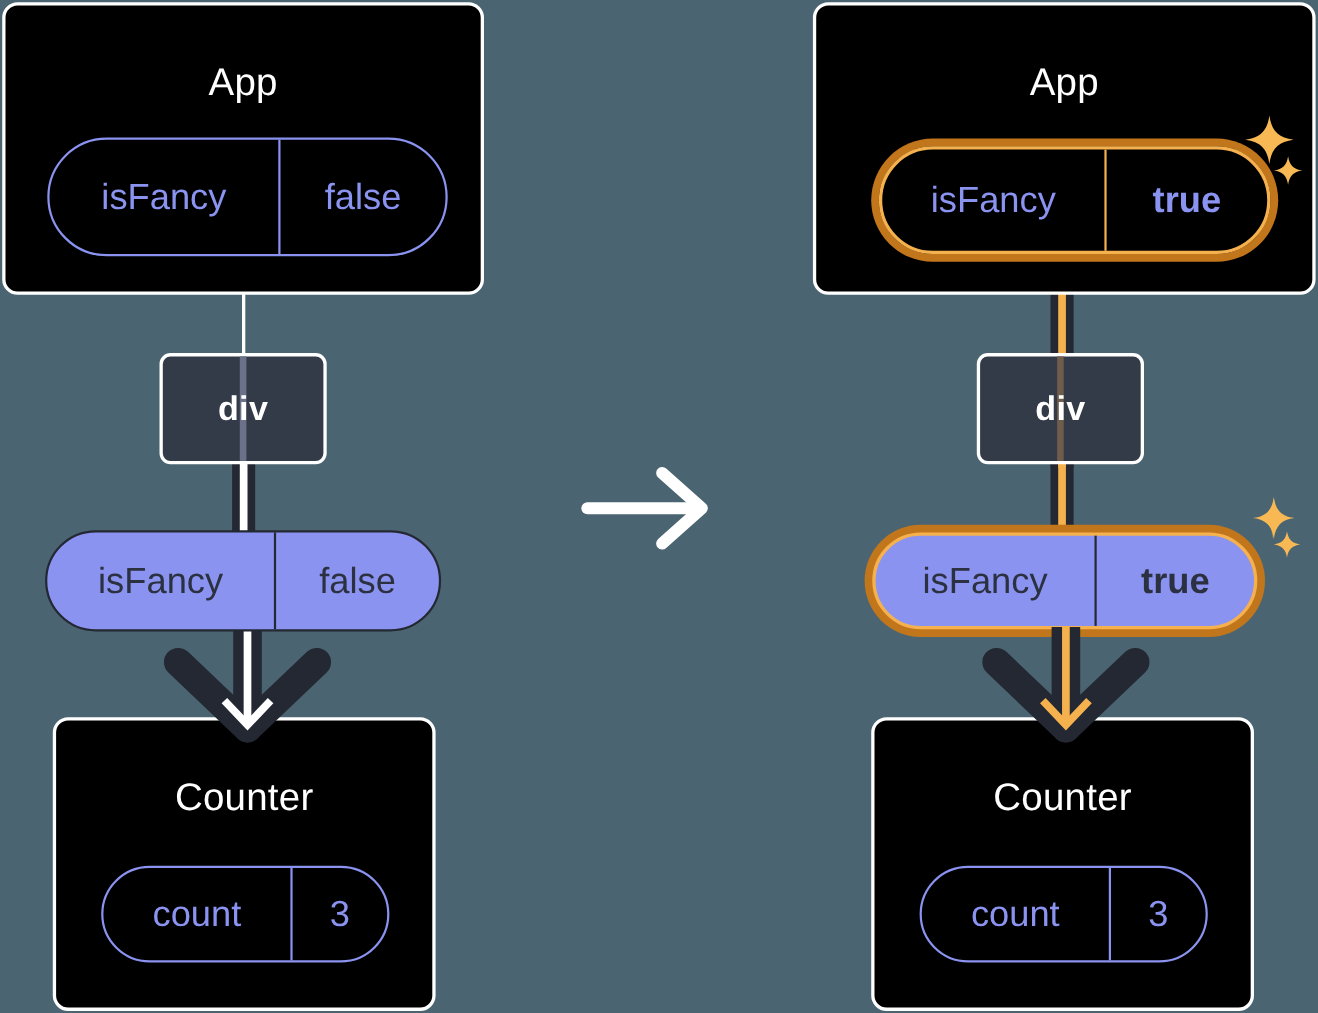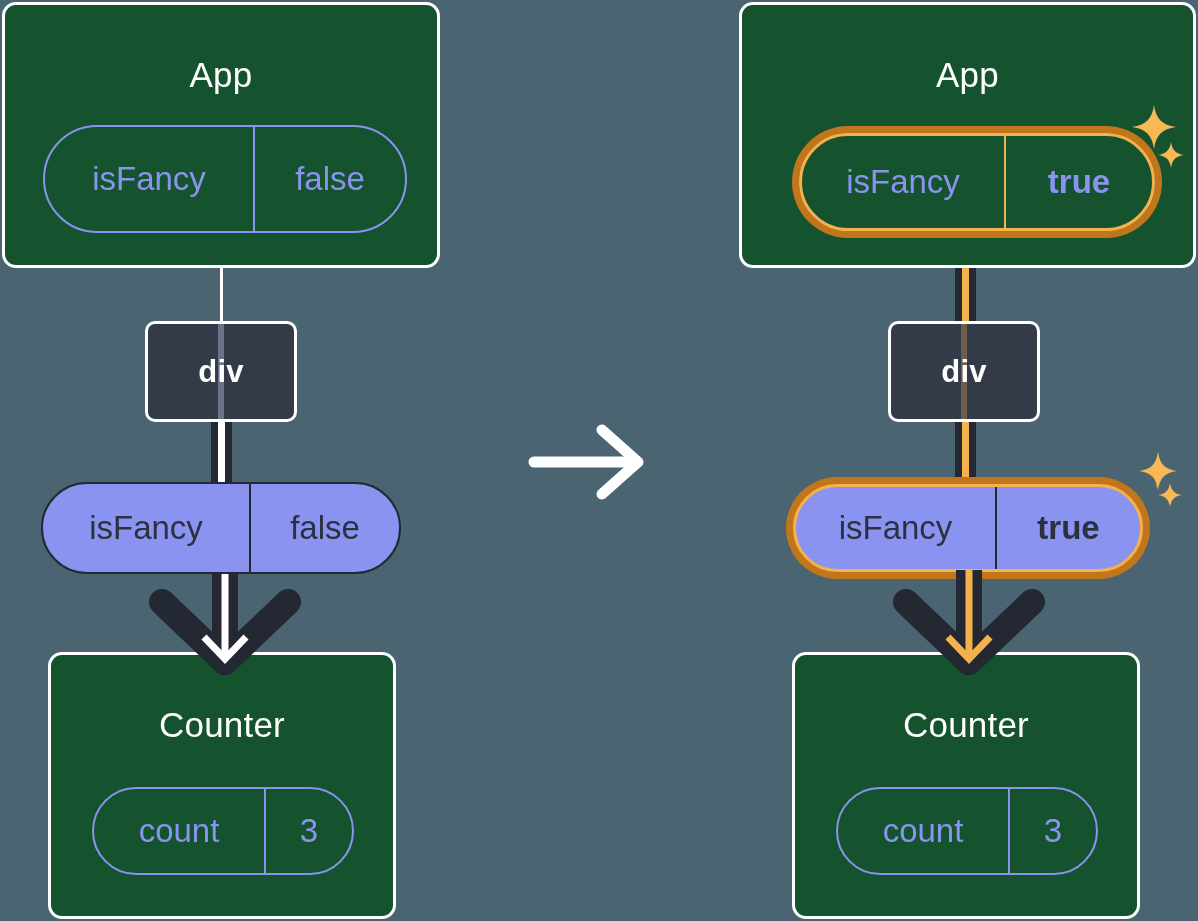--- a/index.html
+++ b/index.html
@@ -7,21 +7,21 @@
     width: 1198px; height: 921px;
     background: #4a6571;
     font-family: "Liberation Sans", sans-serif;
     overflow: hidden;
   }
   #stage { position: relative; width: 1198px; height: 921px; }
 
   
   .cbox {
     position: absolute;
-    background: #14532d;
+    background: #000000;
     border: 3px solid #ffffff;
     border-radius: 14px;
     z-index: 5;
   }
   .cbox-title {
     position: absolute;
     left: 0; right: 0;
     text-align: center;
     color: #ffffff;
     font-size: 35px;

